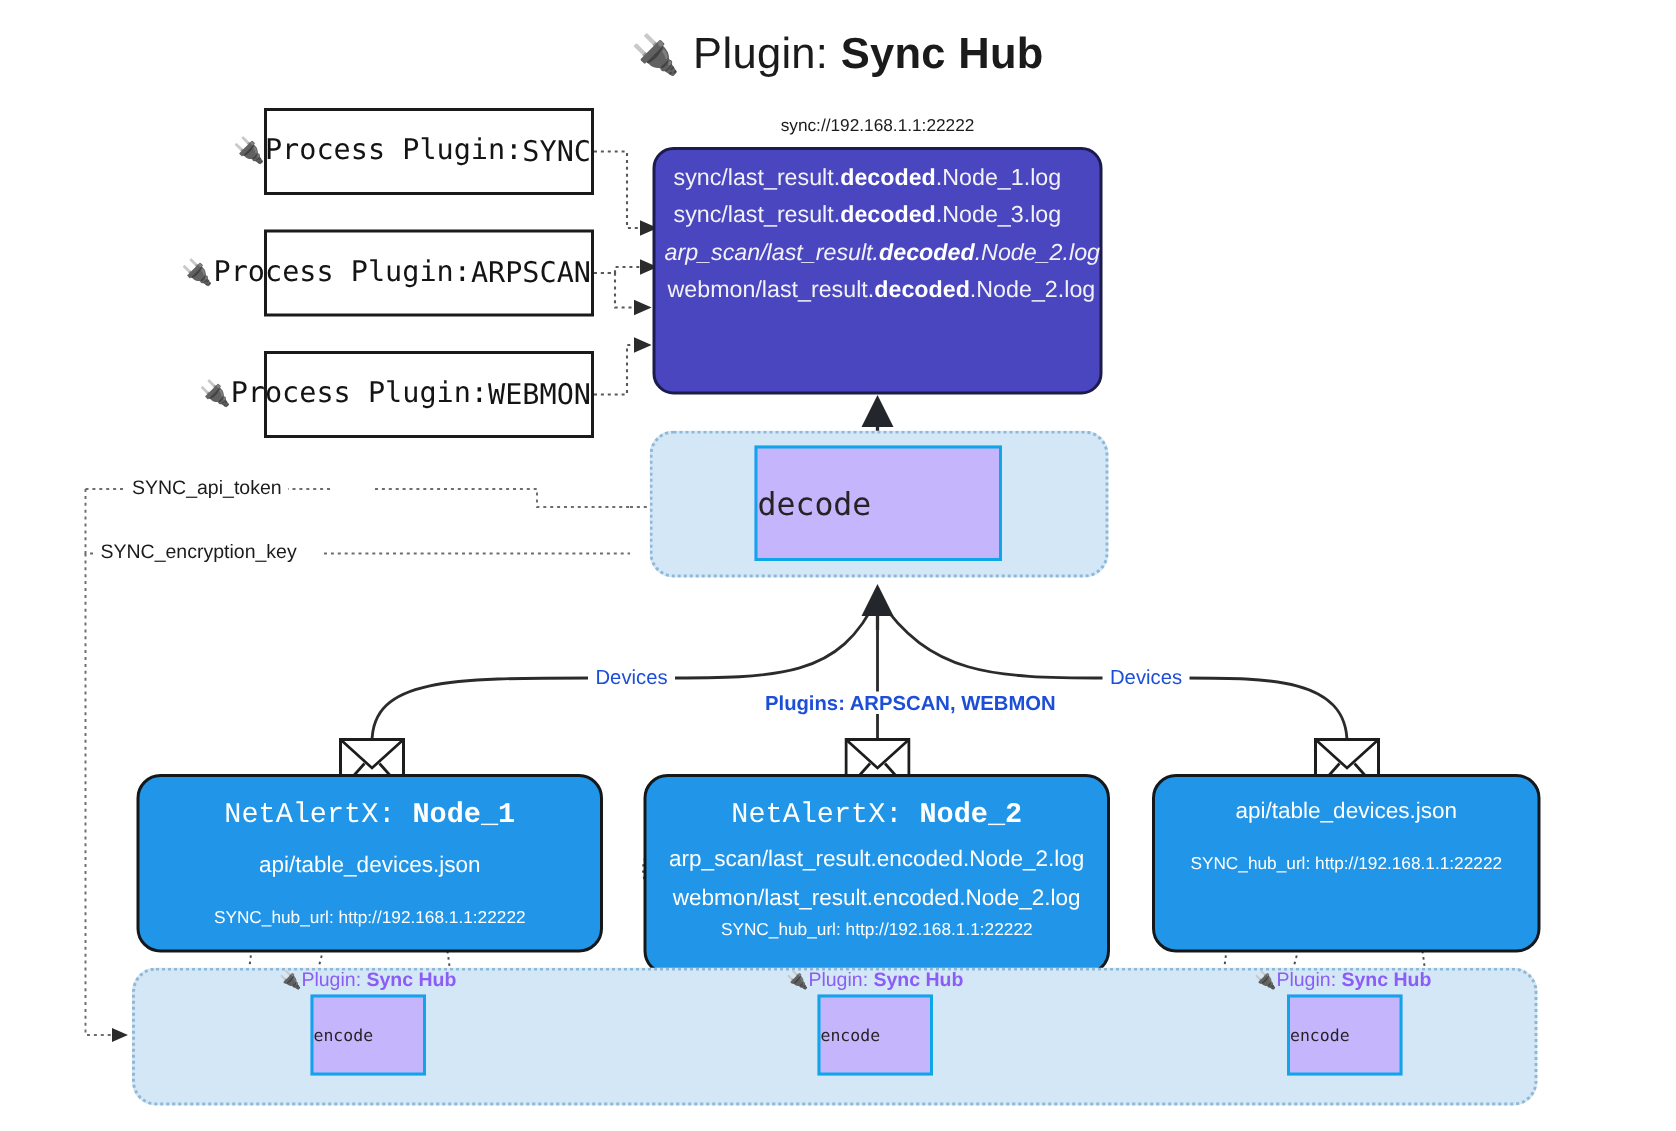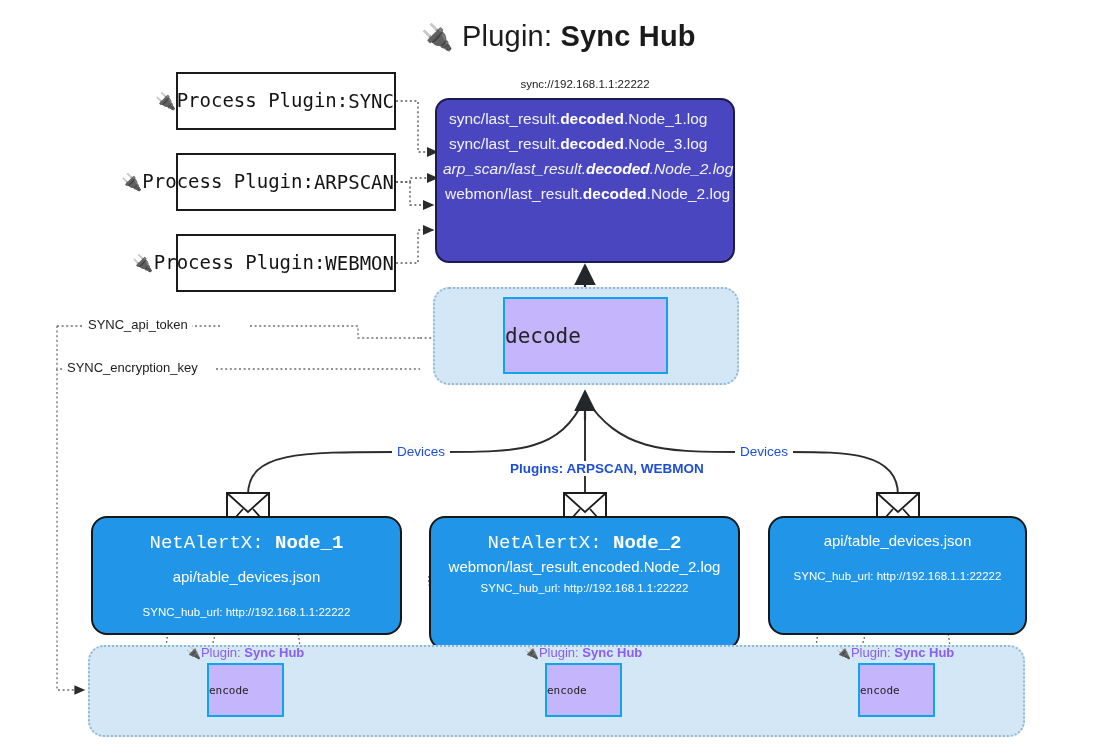--- a/index.html
+++ b/index.html
@@ -216,20 +216,21 @@
       <span>NetAlertX:</span> <b>Node_1</b>
     </div>
     <div class="nline">api/table_devices.json</div>
     <div class="nurl" style="margin-top:16px;">SYNC_hub_url: http://192.168.1.1:22222</div>
   </div>
 
   <div class="node" style="left:429px;top:516px;width:311px;height:134px;">
     <div class="ntitle">
       <span>NetAlertX:</span> <b>Node_2</b>
     </div>
+    <div class="nline" style="margin-top:6px;">arp_scan/last_result.encoded.Node_2.log</div>
     <div class="nline" style="margin-top:0;">webmon/last_result.encoded.Node_2.log</div>
     <div class="nurl" style="margin-top:2px;">SYNC_hub_url: http://192.168.1.1:22222</div>
   </div>
 
   <div class="node" style="left:768px;top:516px;width:259px;height:119px;">
     <div class="nline">api/table_devices.json</div>
     <div class="nurl" style="margin-top:16px;">SYNC_hub_url: http://192.168.1.1:22222</div>
   </div>
 
   <div class="lightbox" style="left:88px;top:645px;width:937px;height:92px;"></div>

